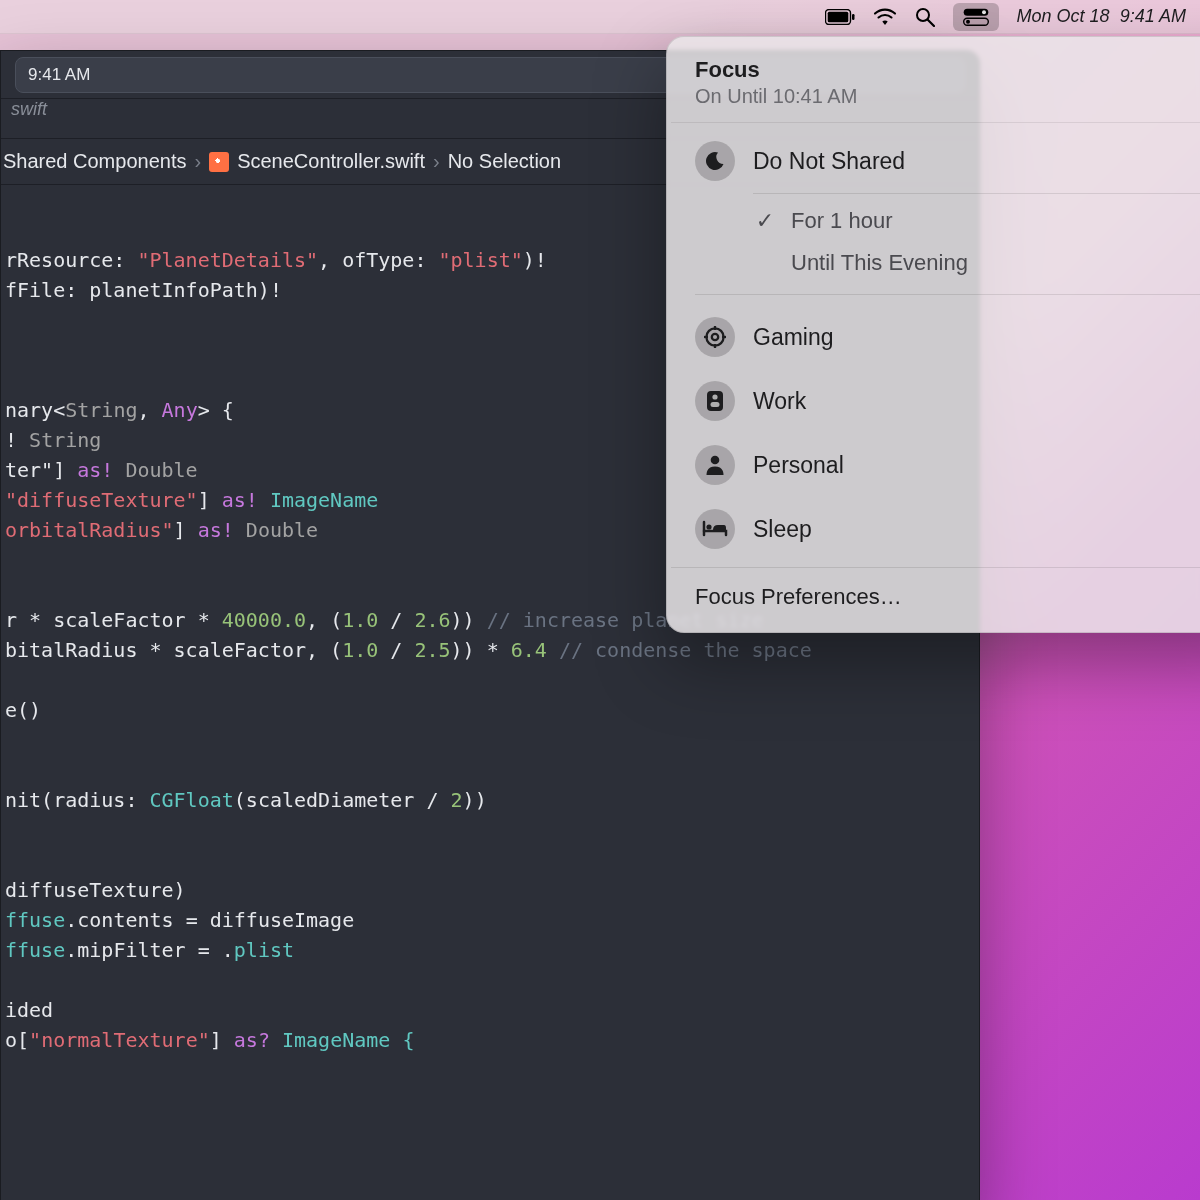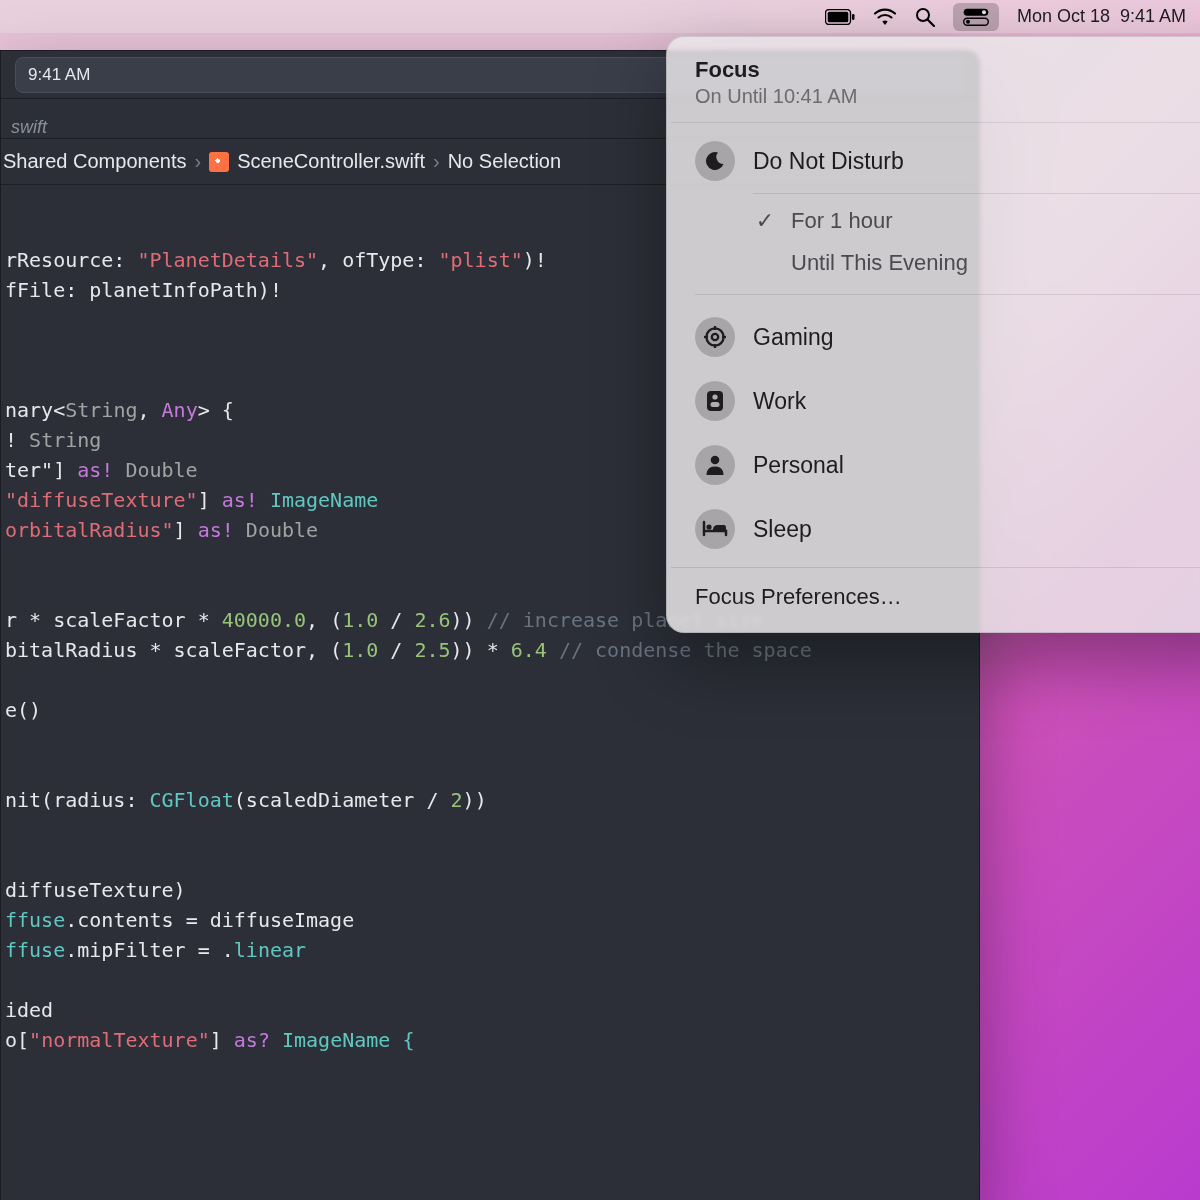--- a/index.html
+++ b/index.html
@@ -20,21 +20,21 @@
     border-bottom:1px solid rgba(0,0,0,0.05);
     font-size:18px; font-weight:500;
   }
   .menubar .icon { display:flex; align-items:center; justify-content:center; height:100%; }
   .menubar .cc-active {
     background:rgba(0,0,0,0.2);
     border-radius:6px;
     padding:2px 10px;
     height:28px;
   }
-  .menubar .datetime { display:flex; gap:10px; }
+  .menubar .datetime { display:flex; gap:10px;font-style:italic; }
 
   
   .editor {
     position:absolute; top:50px; left:0;
     width:980px; height:1160px;
     background:#2c2f38;
     border-top-right-radius:14px;
     border:1px solid rgba(0,0,0,0.4);
     box-shadow:0 30px 70px rgba(0,0,0,0.35);
     color:#d9dde2;
@@ -49,21 +49,21 @@
   }
   .editor .search {
     flex:1;
     background:#3a3e49;
     border:1px solid #4a4f5b;
     border-radius:8px;
     padding:7px 12px;
     color:#e6e8ec; font-size:17px;
   }
   .editor .tabstrip {
-    height:40px; display:flex; align-items:flex-end; padding:0 10px;
+    height:40px; display:flex; align-items:flex-start; padding:0 10px;
     color:#8a8f99; font-size:18px; font-style:italic;
     border-bottom:1px solid #1d1f26;
   }
   .editor .breadcrumb {
     height:46px; display:flex; align-items:center; gap:8px;
     padding:0 0 0 2px; font-size:20px; color:#e6e8ec;
     border-bottom:1px solid #1d1f26;
   }
   .editor .breadcrumb .sep { color:#7a7f8a; }
   .editor .breadcrumb .swift-icon {
@@ -203,40 +203,40 @@
 <span>bitalRadius * scaleFactor, (</span><span class="k-num">1.0</span><span> / </span><span class="k-num">2.5</span><span>)) * </span><span class="k-num">6.4</span><span> </span><span class="k-cmt">// condense the space</span>
 
 <span>e()</span>
 
 
 <span>nit(radius: </span><span class="k-teal">CGFloat</span><span>(scaledDiameter / </span><span class="k-num">2</span><span>))</span>
 
 
 <span>diffuseTexture)</span>
 <span class="k-teal">ffuse</span><span>.contents = diffuseImage</span>
-<span class="k-teal">ffuse</span><span>.mipFilter = .</span><span class="k-teal">linear</span>
+<span class="k-teal">ffuse</span><span>.mipFilter = .</span><span class="k-teal">plist</span>
 
 <span>ided</span>
 <span>o[</span><span class="k-red">"normalTexture"</span><span>] </span><span class="k-mag">as?</span><span class="k-teal"> ImageName {</span></pre>
 </div>
 
 <div class="focus">
   <div class="hdr">
     <div class="title">Focus</div>
     <div class="sub">On Until 10:41 AM</div>
   </div>
 
   <div class="list">
     <div class="item">
       <span class="circ">
         <svg width="22" height="22" viewBox="0 0 22 22">
             <path d="M14 2.5 A9 9 0 1 0 19.5 14 A7 7 0 0 1 14 2.5 Z" fill="#1d1d1f"></path>
           </svg>
       </span>
-      <span>Do Not Disturb</span>
+      <span>Do Not Shared</span>
     </div>
 
 
     <div class="subopts">
       <div class="opt">
         <span class="chk">✓</span>
         <span>For 1 hour</span>
       </div>
       <div class="opt">
         <span class="chk"></span>

